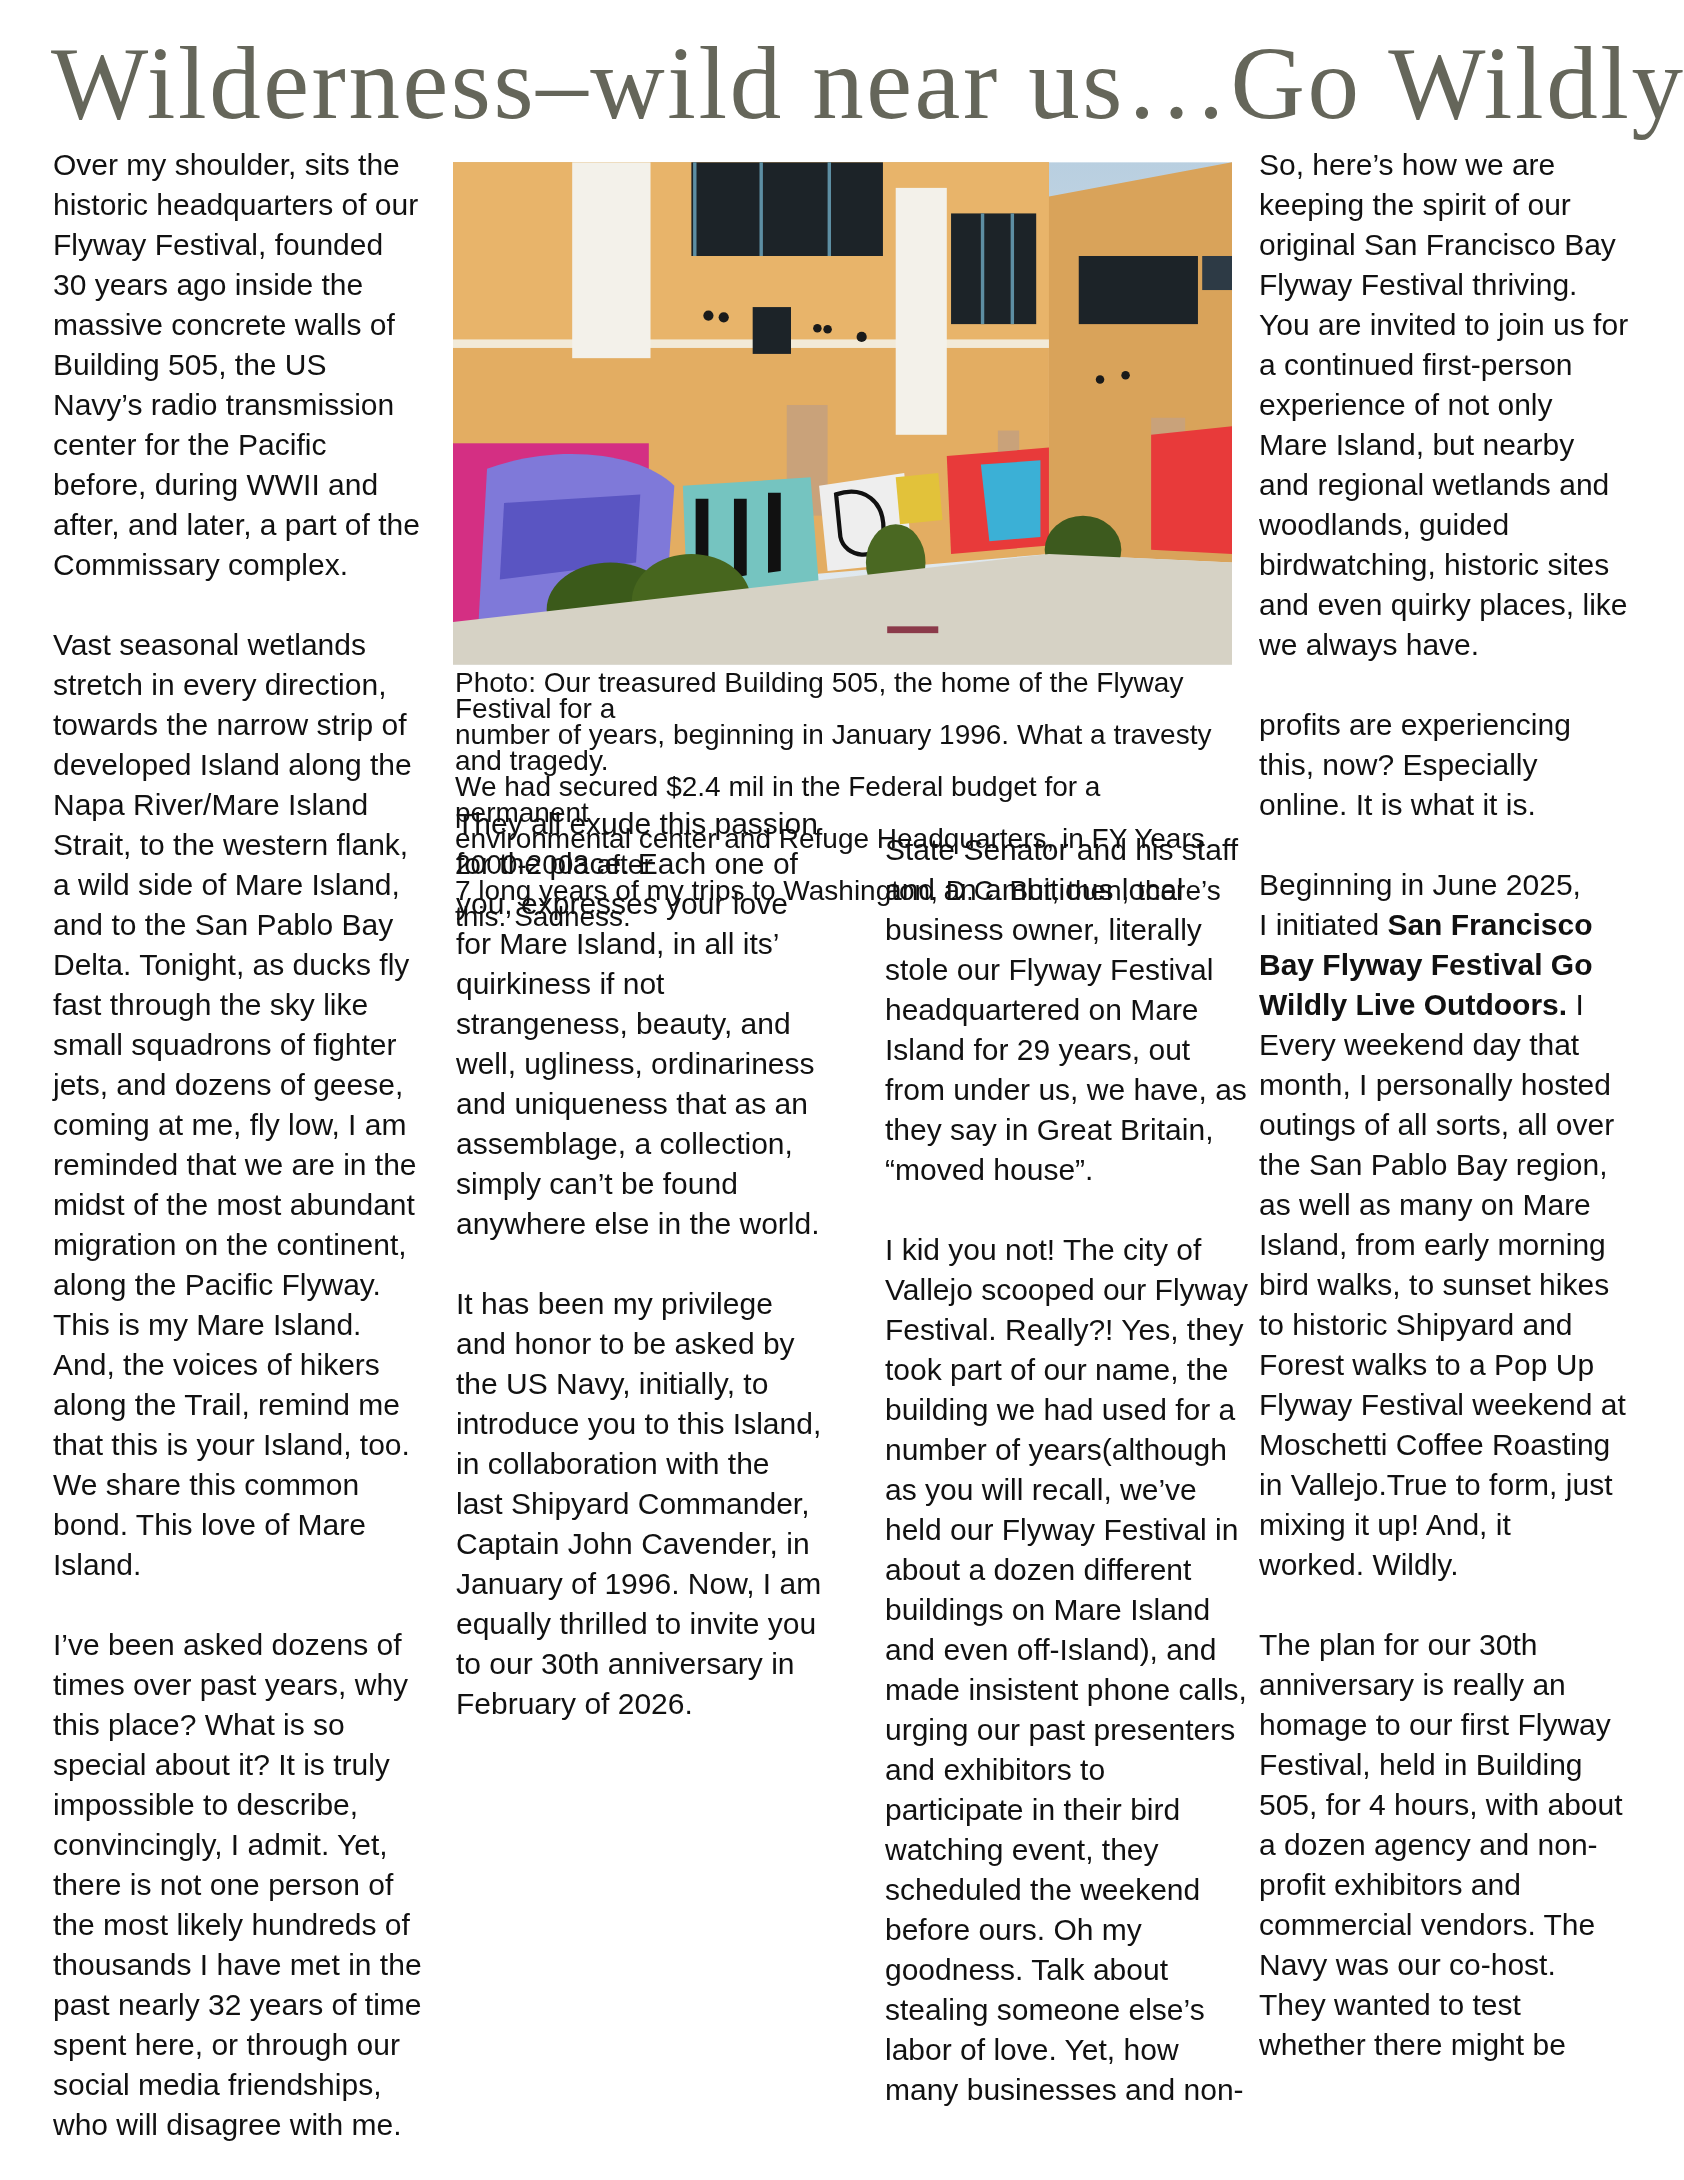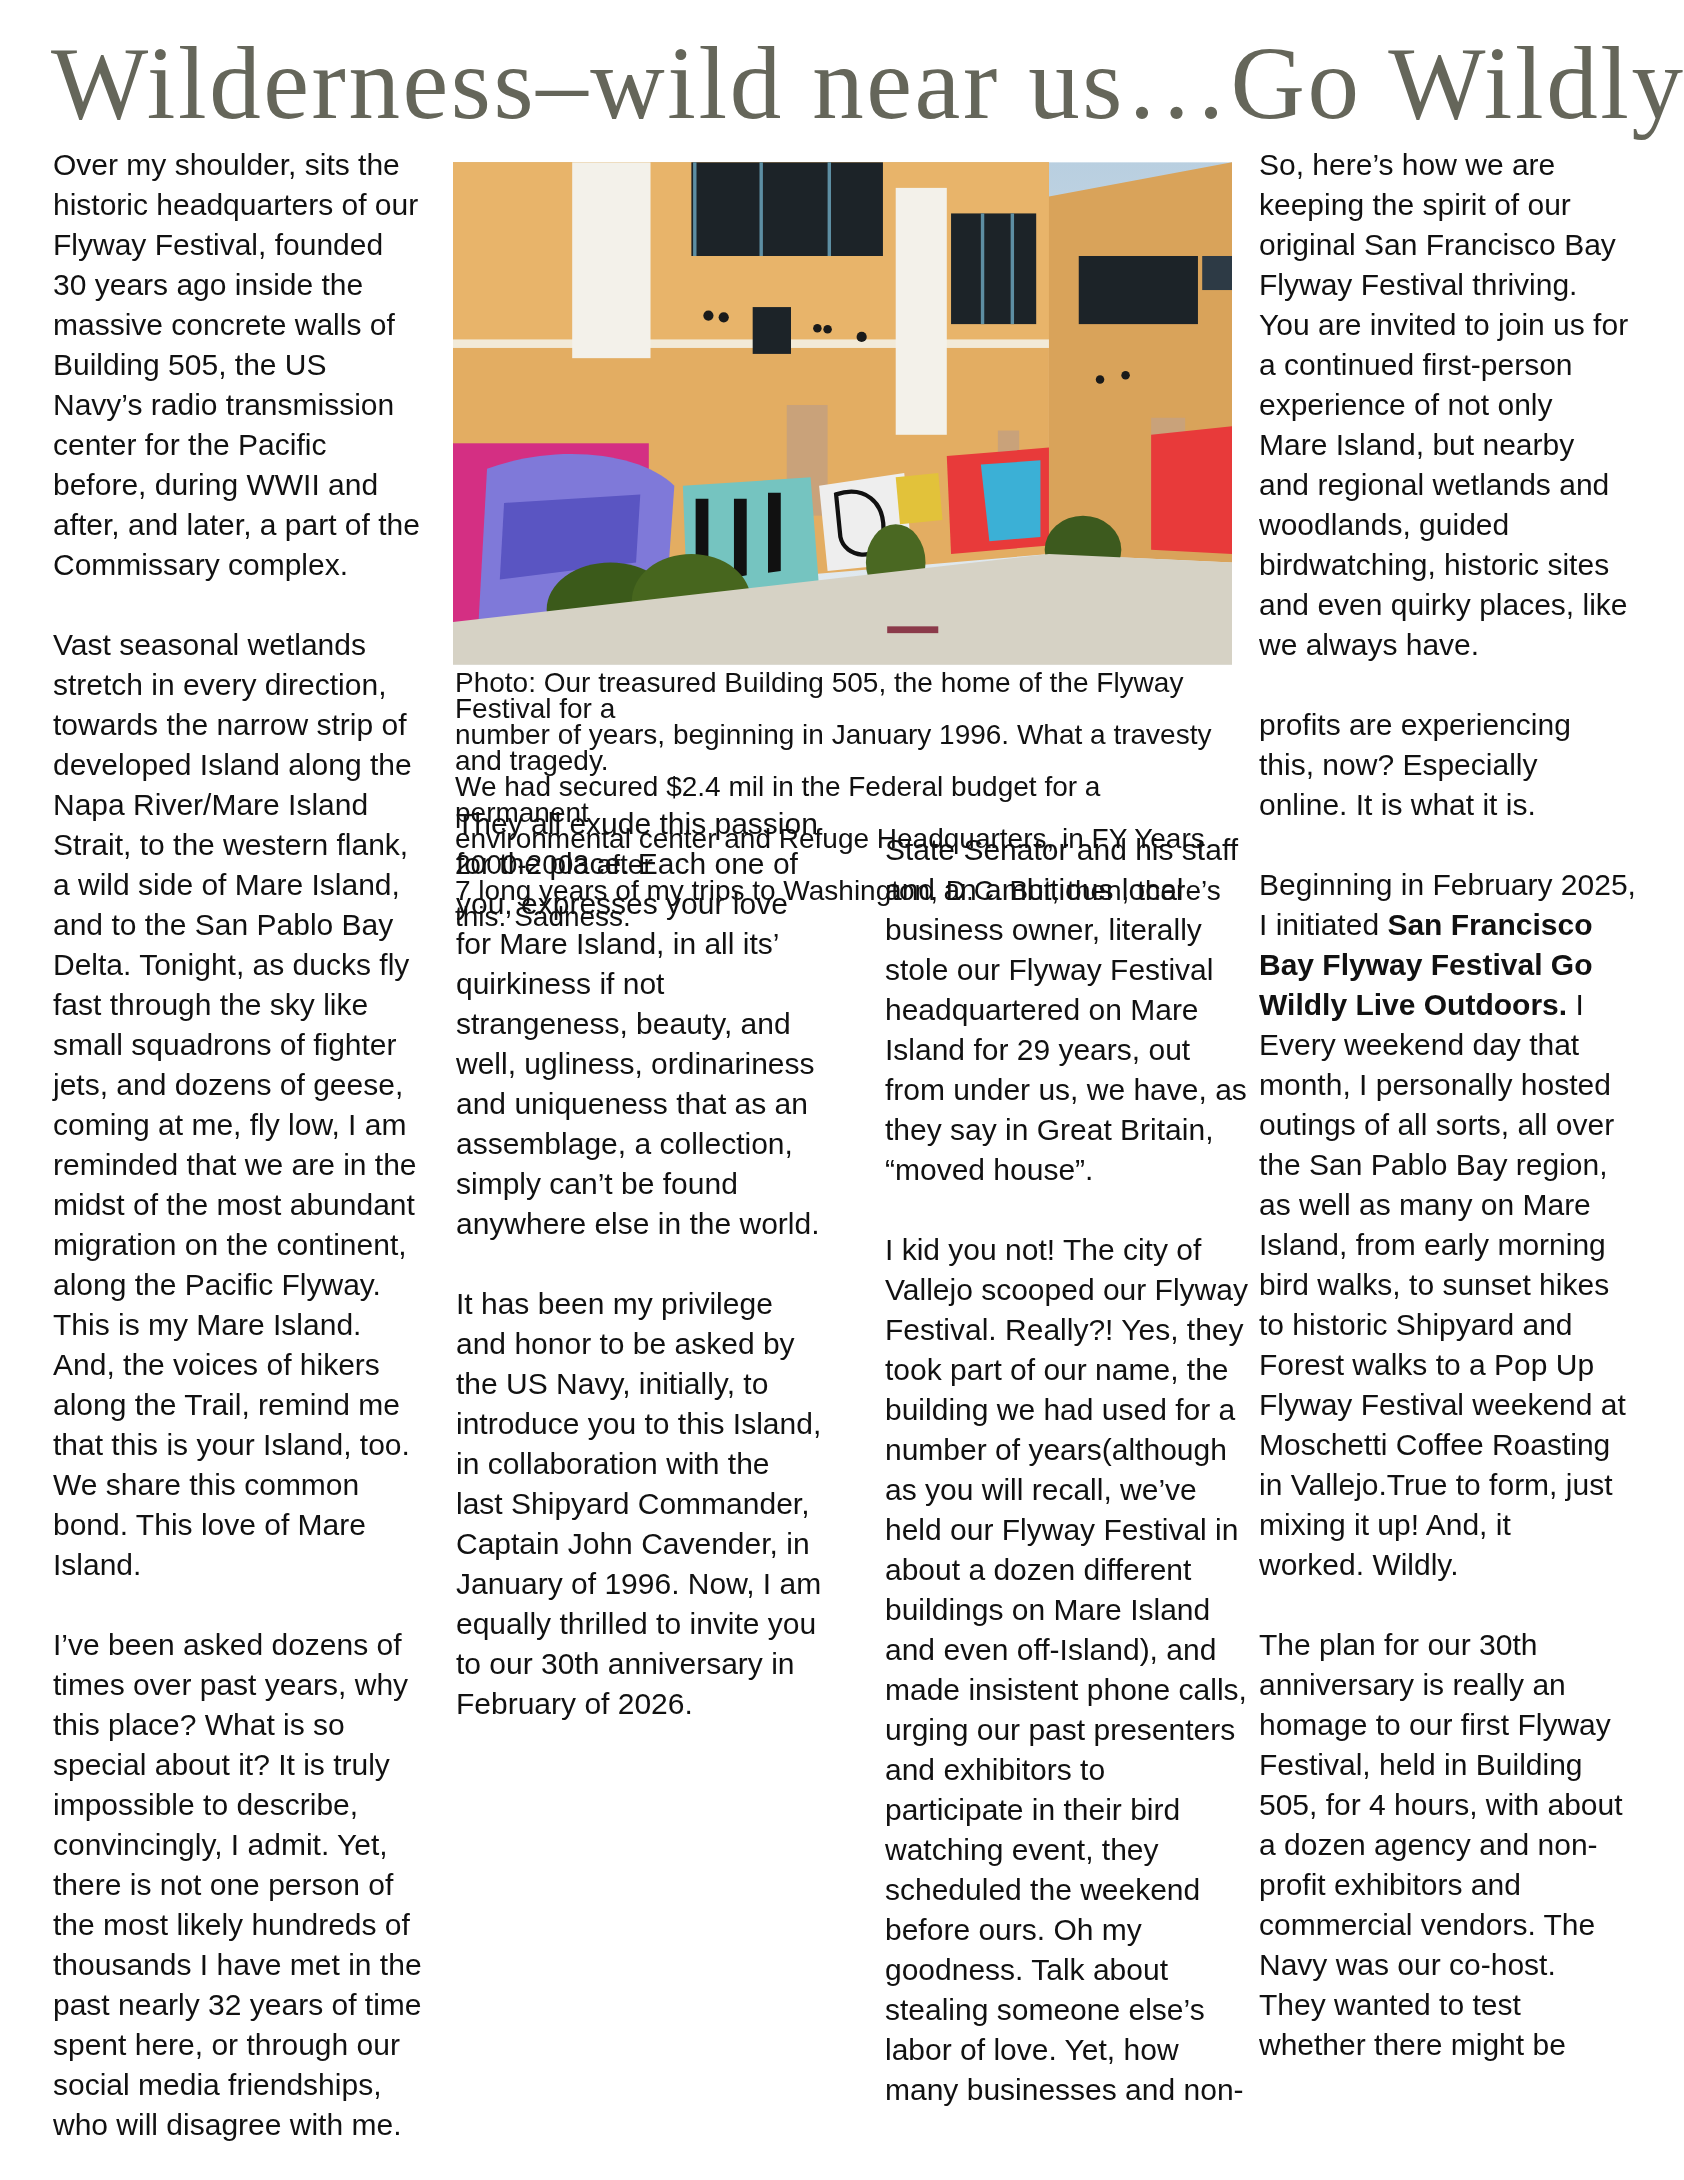--- a/index.html
+++ b/index.html
@@ -213,21 +213,21 @@
 experience of not only
 Mare Island, but nearby
 and regional wetlands and
 woodlands, guided
 birdwatching, historic sites
 and even quirky places, like
 we always have.</p>
   <p>profits are experiencing
 this, now? Especially
 online. It is what it is.</p>
-  <p><span>Beginning in February 2025,
+  <p><span>Beginning in June 2025,
 I initiated </span><b>San Francisco
 Bay Flyway Festival Go
 Wildly Live Outdoors.</b><span> I
 Every weekend day that
 month, I personally hosted
 outings of all sorts, all over
 the San Pablo Bay region,
 as well as many on Mare
 Island, from early morning
 bird walks, to sunset hikes

